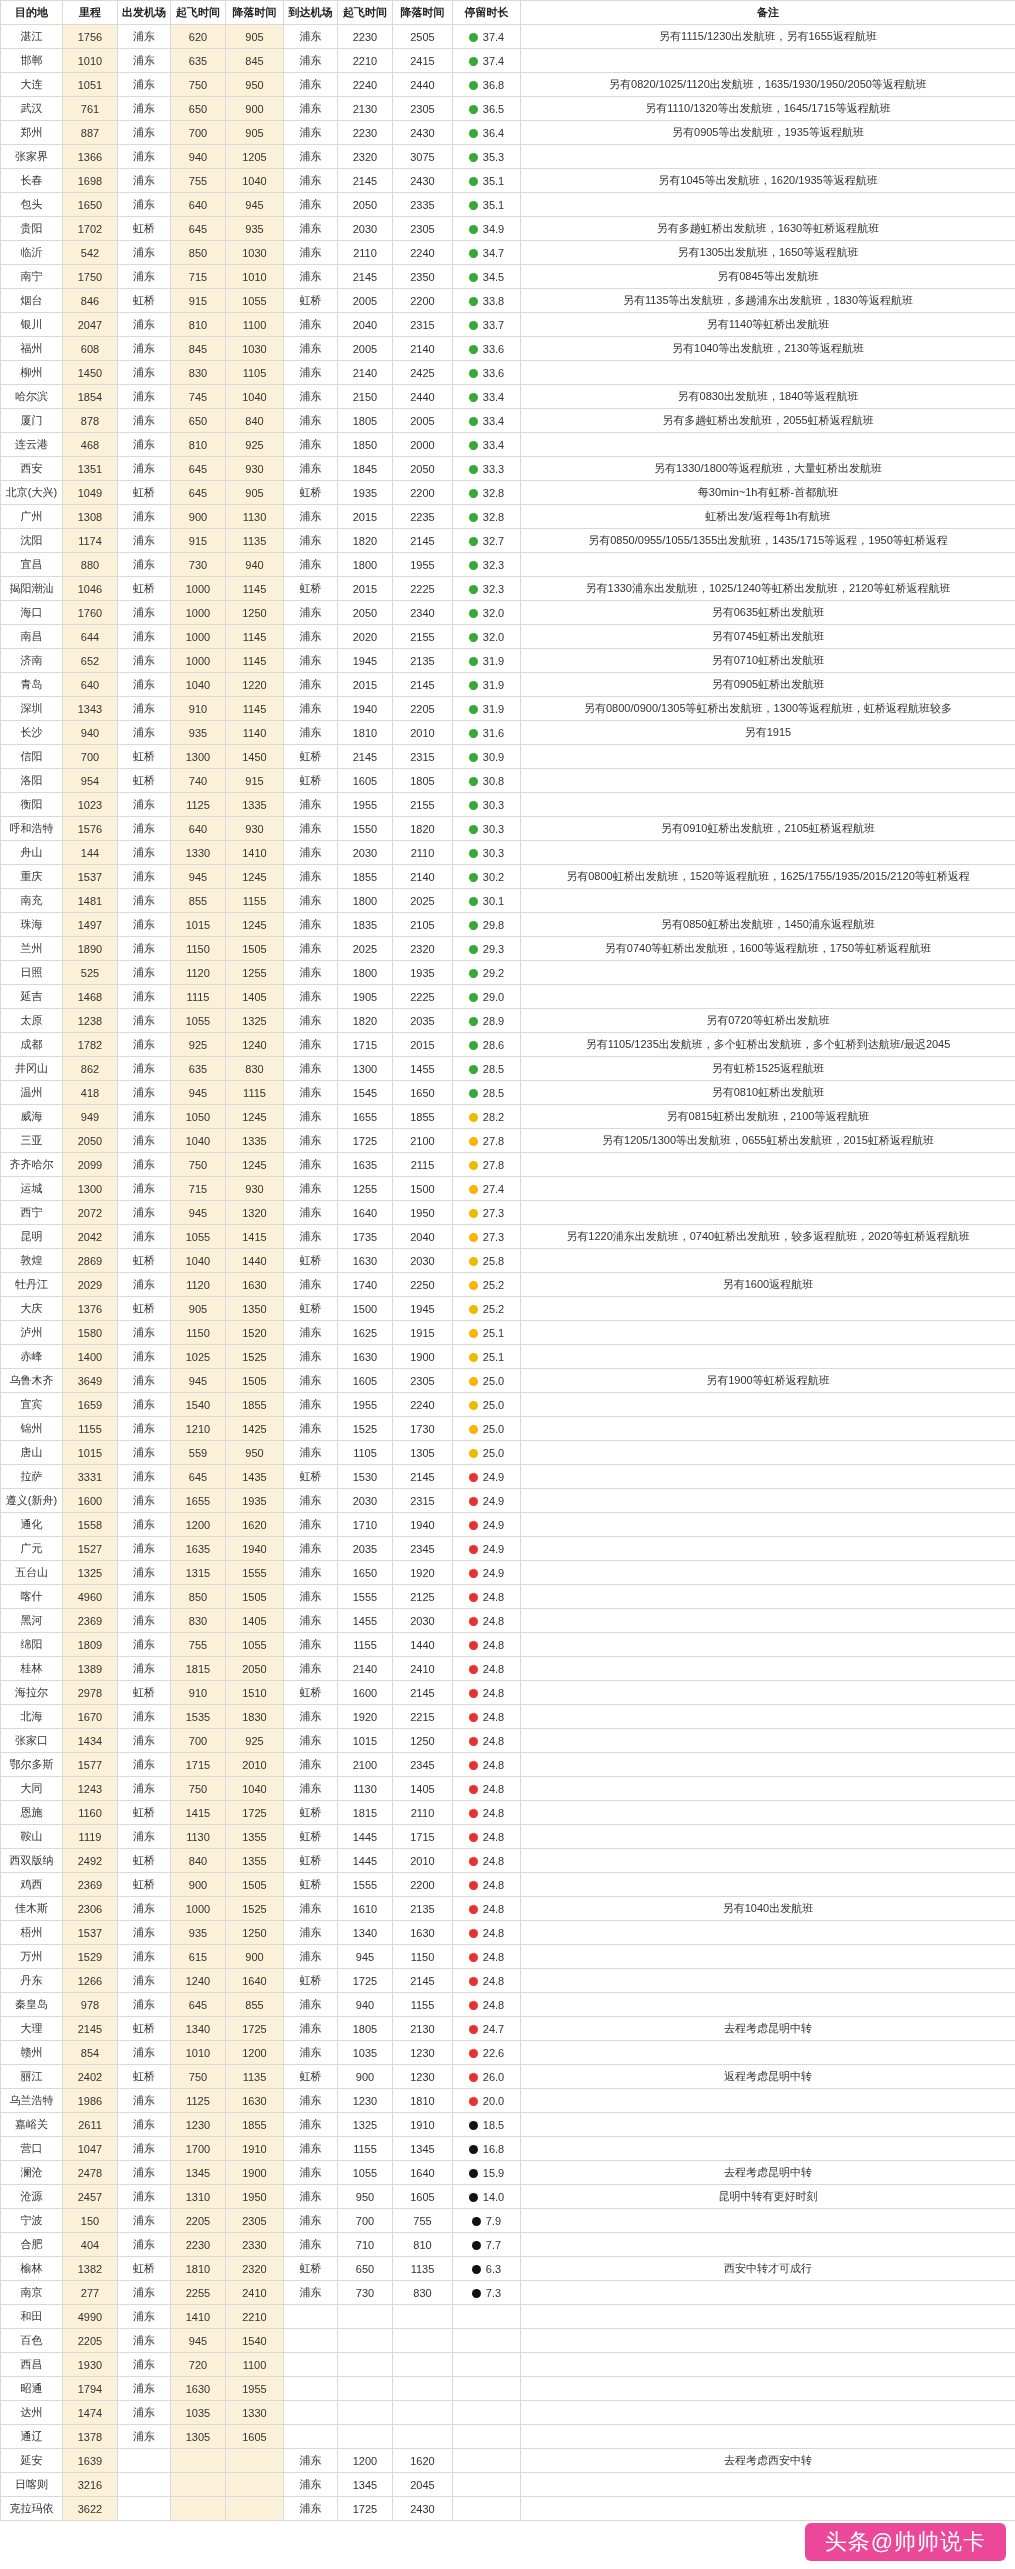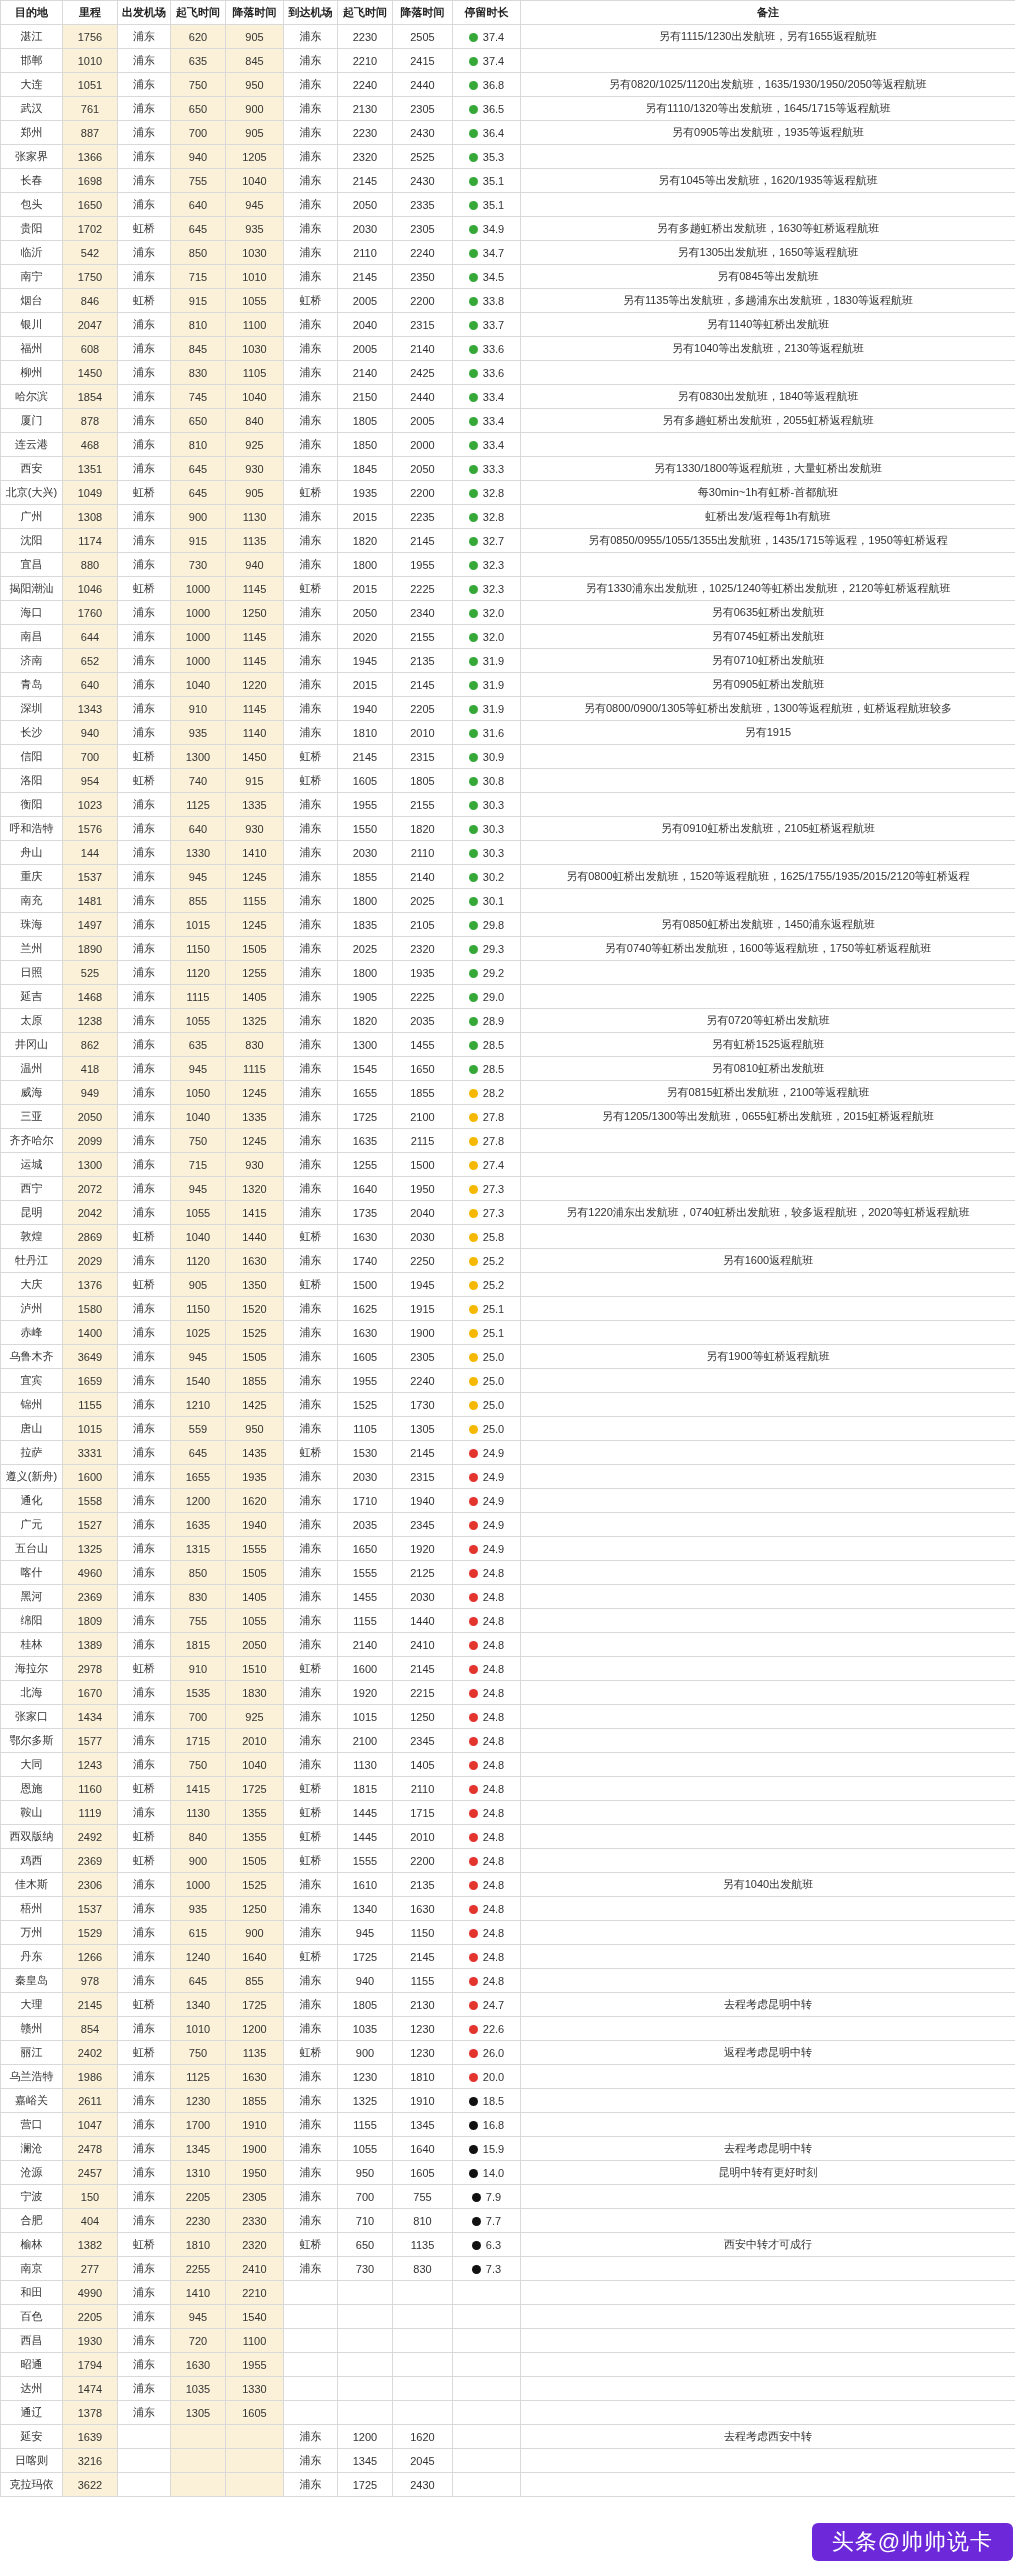--- a/index.html
+++ b/index.html
@@ -12,21 +12,21 @@
   th,td{
     border:1px solid #d9d9d9;height:24px;box-sizing:border-box;
     padding:0 2px;text-align:center;vertical-align:middle;
     font-size:11px;color:#333;white-space:nowrap;overflow:hidden;
   }
   th{font-weight:bold;background:#ffffff;color:#222;}
   td.remark{font-size:11px;color:#333;}
   .dot{display:inline-block;width:9px;height:9px;border-radius:50%;margin-right:5px;vertical-align:-1px;}
   .stay-val{display:inline-block;}
   .watermark{
-    position:absolute;right:2px;bottom:8px;background:#6d28d9;color:#fff;
+    position:absolute;right:9px;bottom:8px;background:#ec4899;color:#fff;
     font-size:22px;line-height:1;padding:8px 20px;border-radius:6px;letter-spacing:1px;
   }
 </style>
 </head>
 <body>
 
 <table>
   <colgroup>
     <col style="width:62px">
     <col style="width:55px" class="hl">
@@ -115,21 +115,21 @@
         <td class="remark">另有0905等出发航班，1935等返程航班</td>
       </tr>
       <tr>
         <td>张家界</td>
         <td>1366</td>
         <td>浦东</td>
         <td>940</td>
         <td>1205</td>
         <td>浦东</td>
         <td>2320</td>
-        <td>2525</td>
+        <td>3075</td>
         <td><span class="dot" style="background: rgb(54, 168, 56);"></span><span class="stay-val">35.3</span></td>
         <td class="remark"></td>
       </tr>
       <tr>
         <td>长春</td>
         <td>1698</td>
         <td>浦东</td>
         <td>755</td>
         <td>1040</td>
         <td>浦东</td>
@@ -550,20 +550,32 @@
         <td>太原</td>
         <td>1238</td>
         <td>浦东</td>
         <td>1055</td>
         <td>1325</td>
         <td>浦东</td>
         <td>1820</td>
         <td>2035</td>
         <td><span class="dot" style="background: rgb(54, 168, 56);"></span><span class="stay-val">28.9</span></td>
         <td class="remark">另有0720等虹桥出发航班</td>
+      </tr>
+      <tr>
+        <td>成都</td>
+        <td>1782</td>
+        <td>浦东</td>
+        <td>925</td>
+        <td>1240</td>
+        <td>浦东</td>
+        <td>1715</td>
+        <td>2015</td>
+        <td><span class="dot" style="background: rgb(54, 168, 56);"></span><span class="stay-val">28.6</span></td>
+        <td class="remark">另有1105/1235出发航班，多个虹桥出发航班，多个虹桥到达航班/最迟2045</td>
       </tr>
       <tr>
         <td>井冈山</td>
         <td>862</td>
         <td>浦东</td>
         <td>635</td>
         <td>830</td>
         <td>浦东</td>
         <td>1300</td>
         <td>1455</td>

